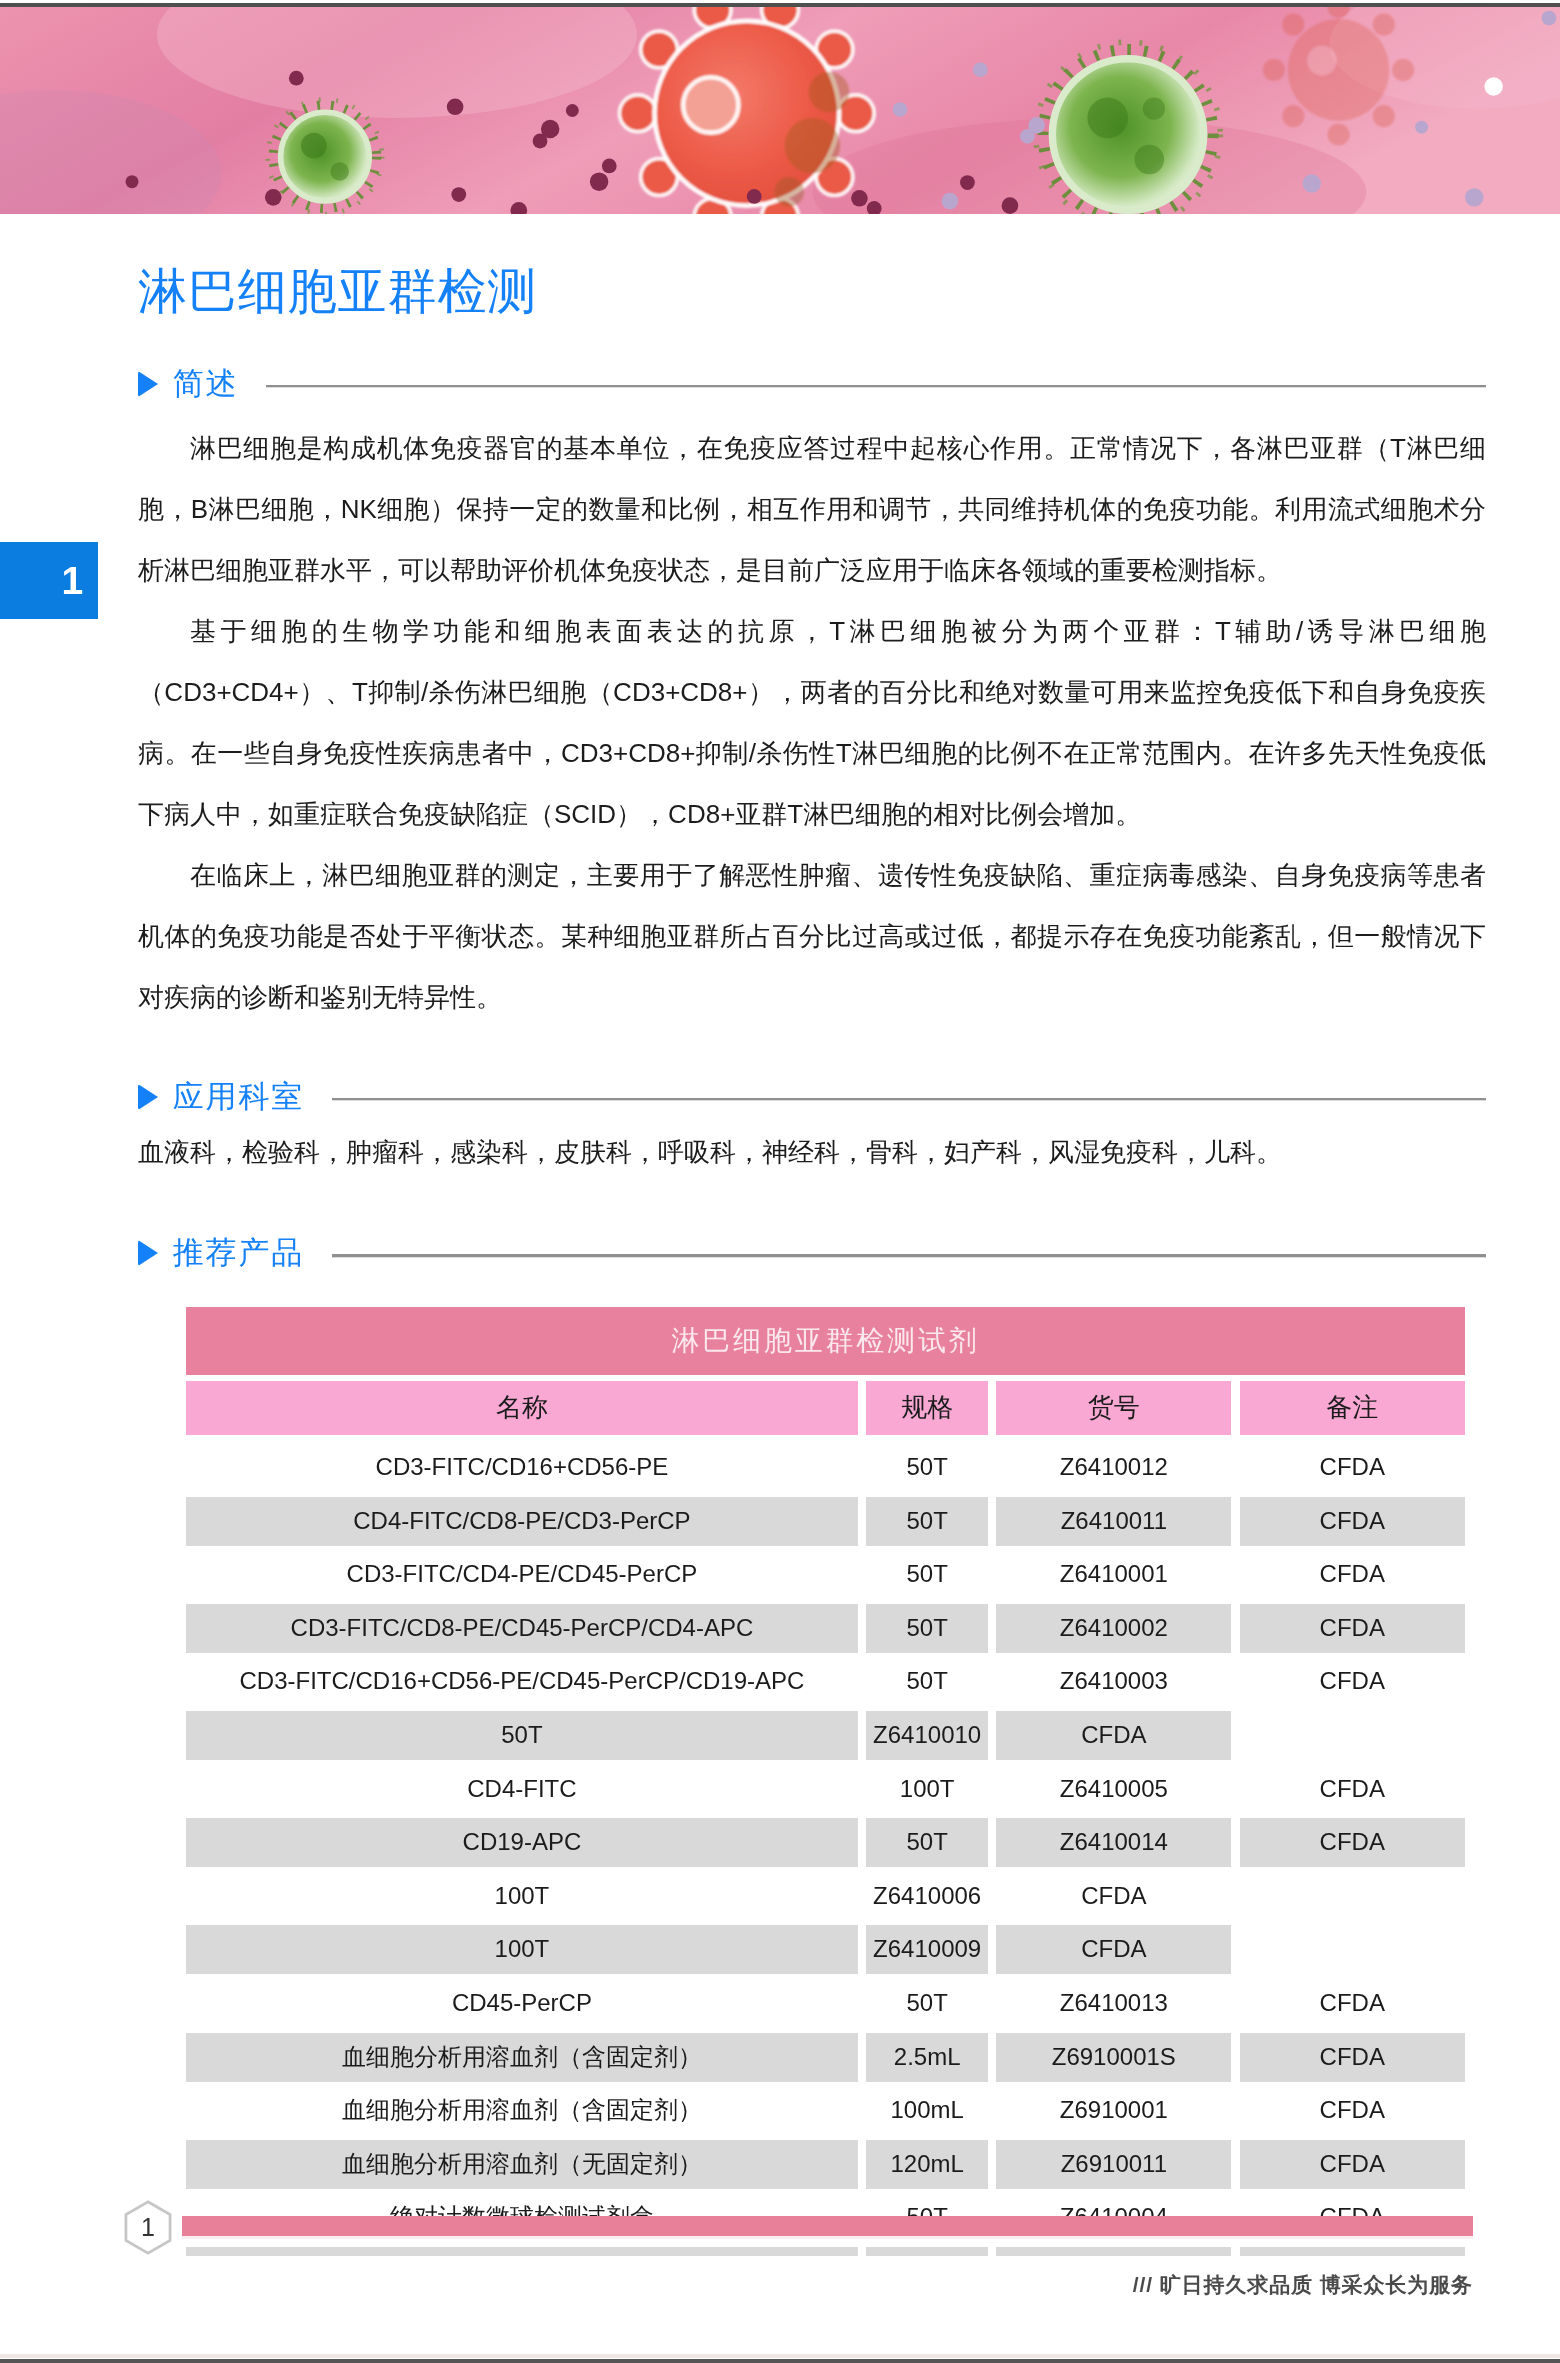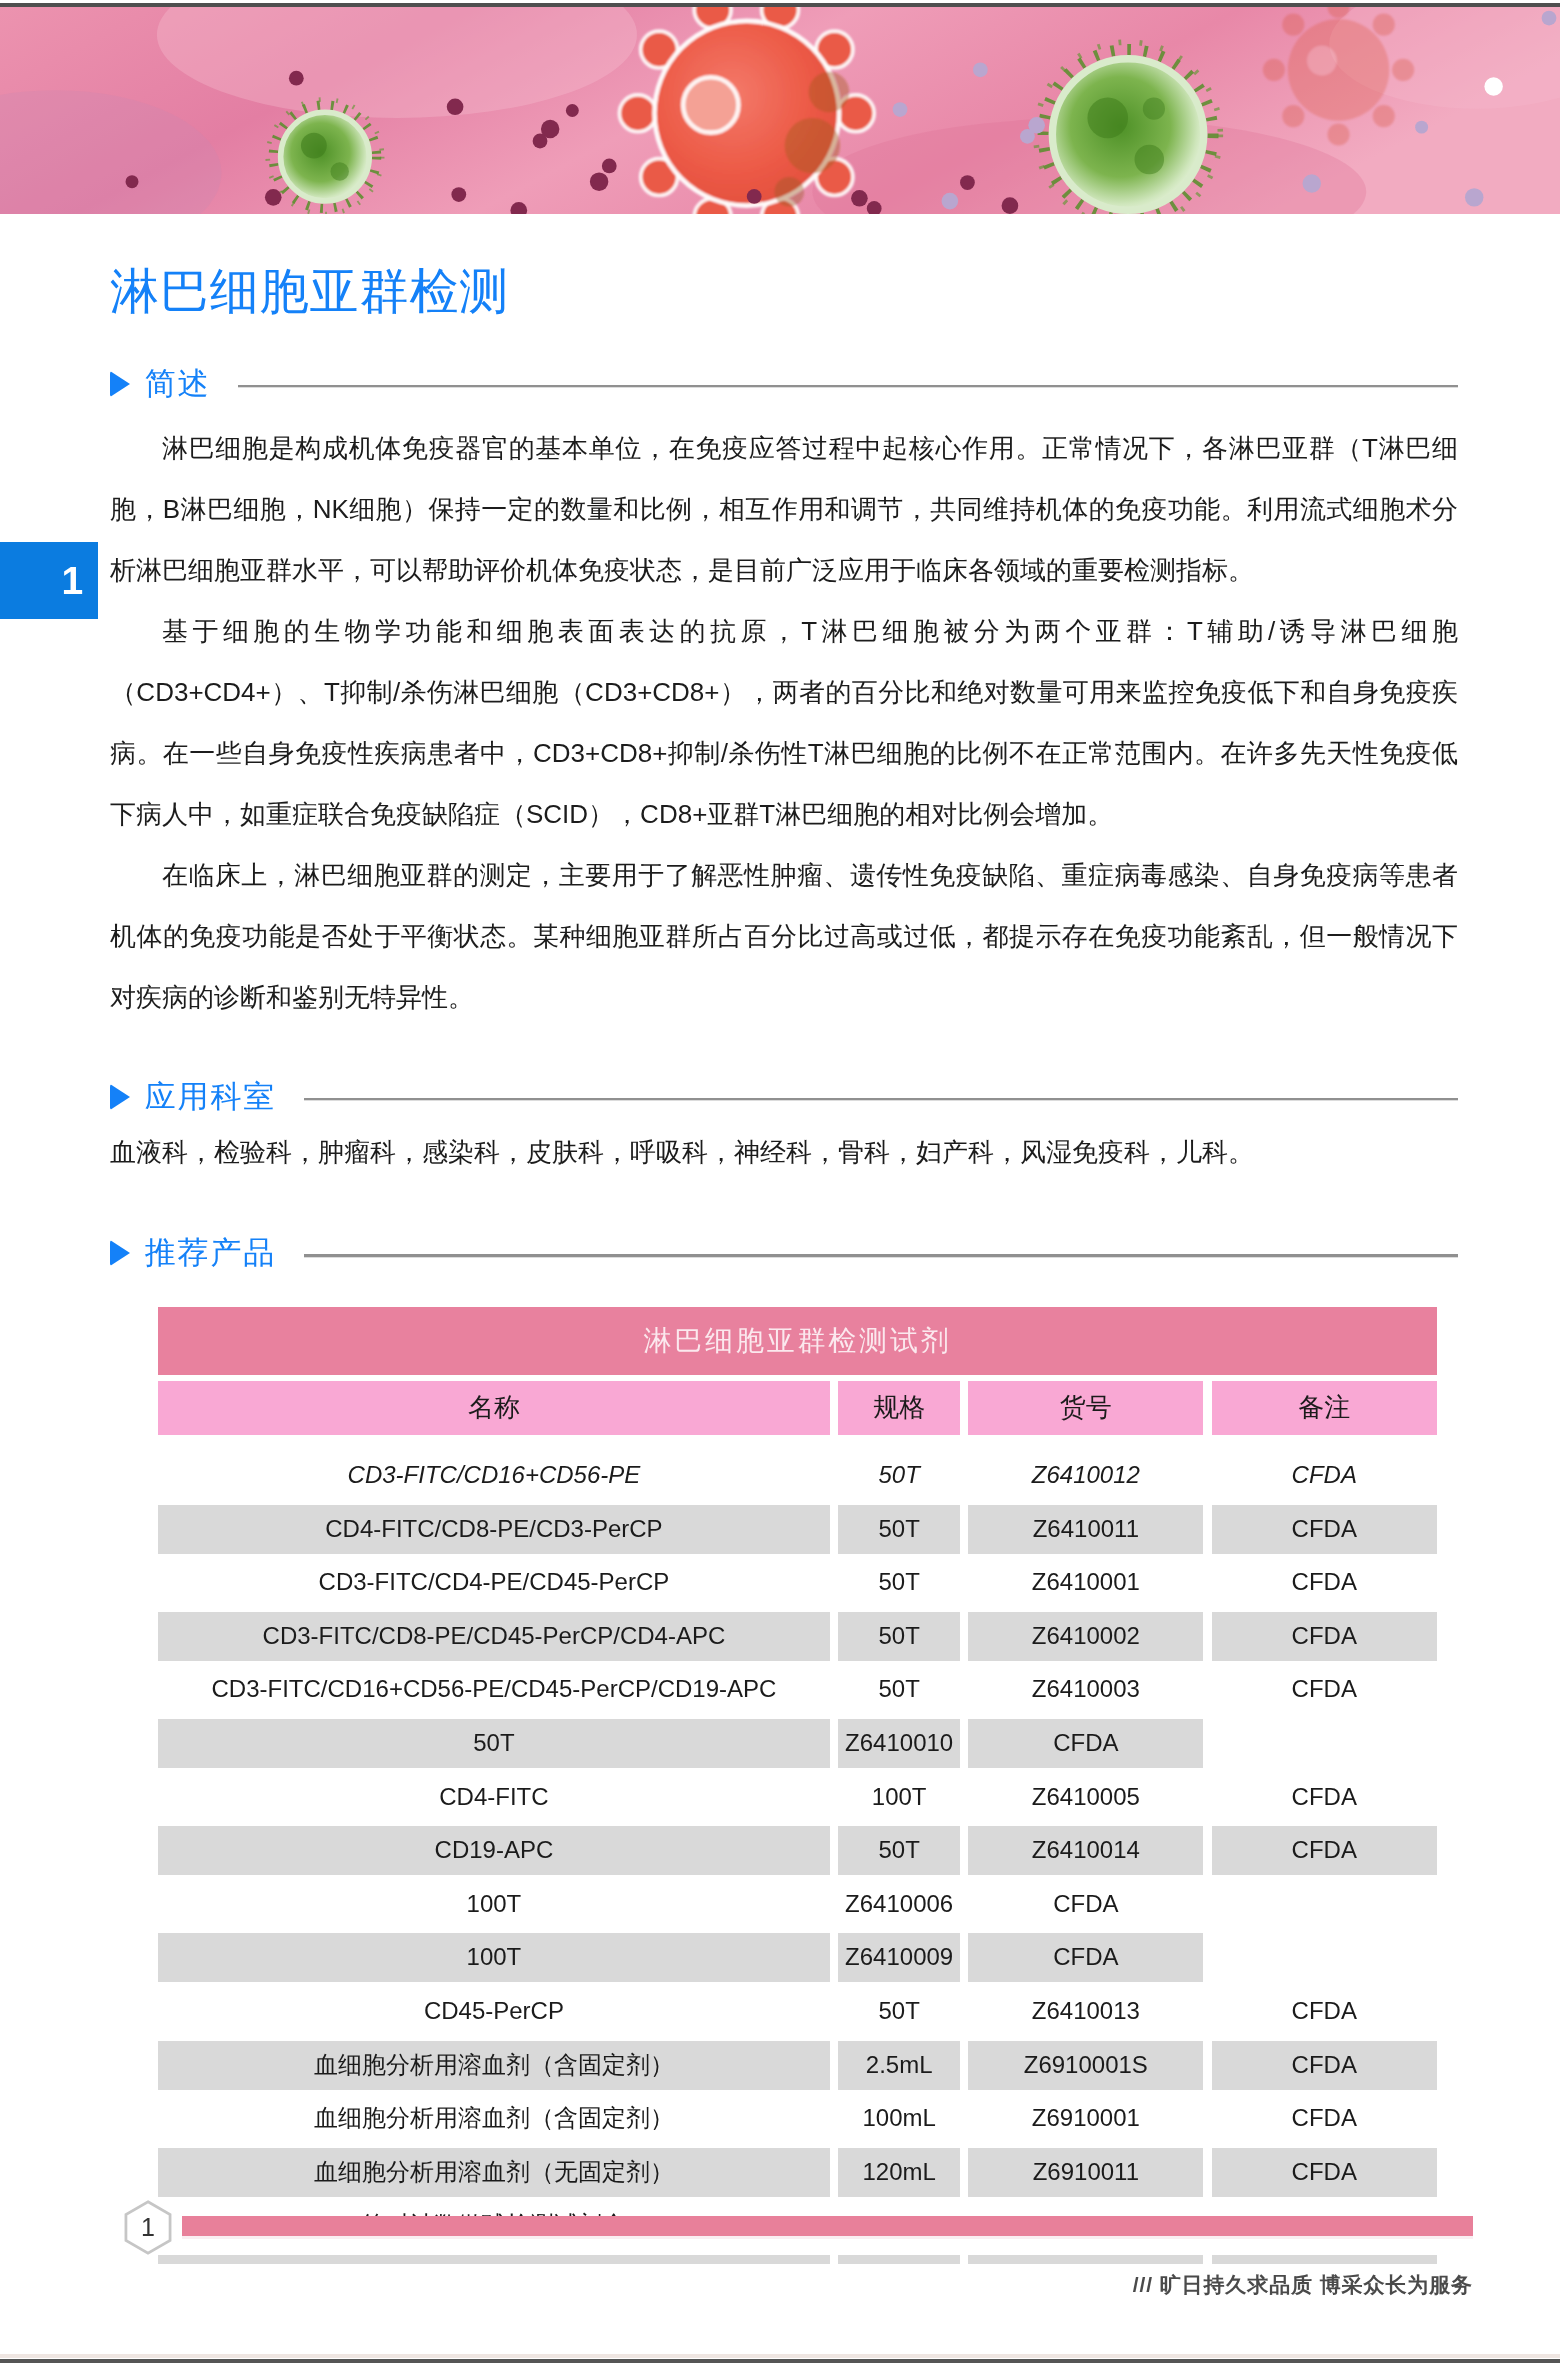--- a/index.html
+++ b/index.html
@@ -6,36 +6,36 @@
   body{font-family:"Liberation Sans","DejaVu Sans",sans-serif;background:#fff;}
   .page{position:relative;width:1561px;height:2364px;background:#fff;overflow:hidden;margin:0 auto;}
   .top-edge{position:absolute;top:2.8px;left:0;right:0;height:4.6px;background:#4f4f4f;}
   .bottom-soft{position:absolute;bottom:6.5px;left:0;right:0;height:3.7px;background:#efe6e2;}
   .bottom-edge{position:absolute;bottom:0;left:0;right:0;height:5.5px;background:#555;}
   .banner{position:absolute;top:7.4px;left:0;width:1561px;height:207px;}
   .banner svg{display:block;width:100%;height:100%;}
   .side-tab{position:absolute;left:0;top:542px;width:98px;height:77px;background:#0b7ce0;
     color:#fff;font-size:39px;font-weight:bold;display:flex;align-items:center;justify-content:flex-end;
     padding-right:14.8px;box-sizing:border-box;}
-  .content{position:absolute;left:110px;top:214px;width:1348px;}
+  .content{position:absolute;left:138px;top:214px;width:1348px;}
   .doc-title{margin:46px 0 0 0;font-size:49px;font-weight:normal;color:#1481f8;letter-spacing:0.9px;line-height:1.3;}
   .sec-head{display:flex;align-items:center;margin-top:39px;}
   .sec-head.dept{margin-top:48px;}
   .sec-head.prod{margin-top:59px;}
   .tri{width:0;height:0;border-left:20px solid #1481f8;border-top:13px solid transparent;border-bottom:13px solid transparent;border-radius:2.8px;}
   .sec-label{font-size:31px;color:#1481f8;margin-left:14.8px;letter-spacing:1.8px;}
   .sec-line{flex:1;height:2.8px;background:#909090;border-bottom:1.8px solid #dcdcdc;margin-left:28px;margin-top:5.5px;}
   .body-text{margin:13px 0 0 0;font-size:26px;line-height:61px;color:#1c1c1c;text-align:justify;}
   .body-text p{margin:0;text-indent:2em;}
   .dept-text{margin:14.8px 0 0 0;font-size:26px;color:#1c1c1c;line-height:41px;}
   .ptable{margin:33px 21px 0 48px;}
   .pt-banner{height:68px;background:#e8819e;display:flex;align-items:center;justify-content:center;
     color:rgba(255,255,255,.82);font-size:28px;letter-spacing:2.8px;margin-bottom:5.5px;}
   .t-row{display:grid;grid-template-columns:727fr 132fr 254fr 244fr;column-gap:8.3px;margin-top:4.6px;}
-  .t-row:first-child{margin-top:16px;font-style:italic;}
+  .t-row:first-child{margin-top:8px;}
   .t-row>div{display:flex;align-items:center;justify-content:center;text-align:center;
     font-size:24px;color:#1b1b1b;min-height:49px;background:#fff;white-space:pre-line;line-height:1.45;}
   .t-head>div{background:#f9a8d4;font-size:26px;min-height:54px;}
   .t-body .t-row:nth-child(even)>div{background:#d9d9d9;}
   .t-strip{margin-top:4.6px;}
   .t-strip>div{min-height:9.2px;background:#d9d9d9;}
   .footer{position:absolute;left:123px;right:88px;top:2199px;}
   .foot-row{display:flex;align-items:center;}
   .hex-wrap{position:relative;width:50px;height:57px;flex:0 0 auto;}
   .hex-num{position:absolute;left:0;top:0;width:100%;height:100%;display:flex;align-items:center;justify-content:center;

